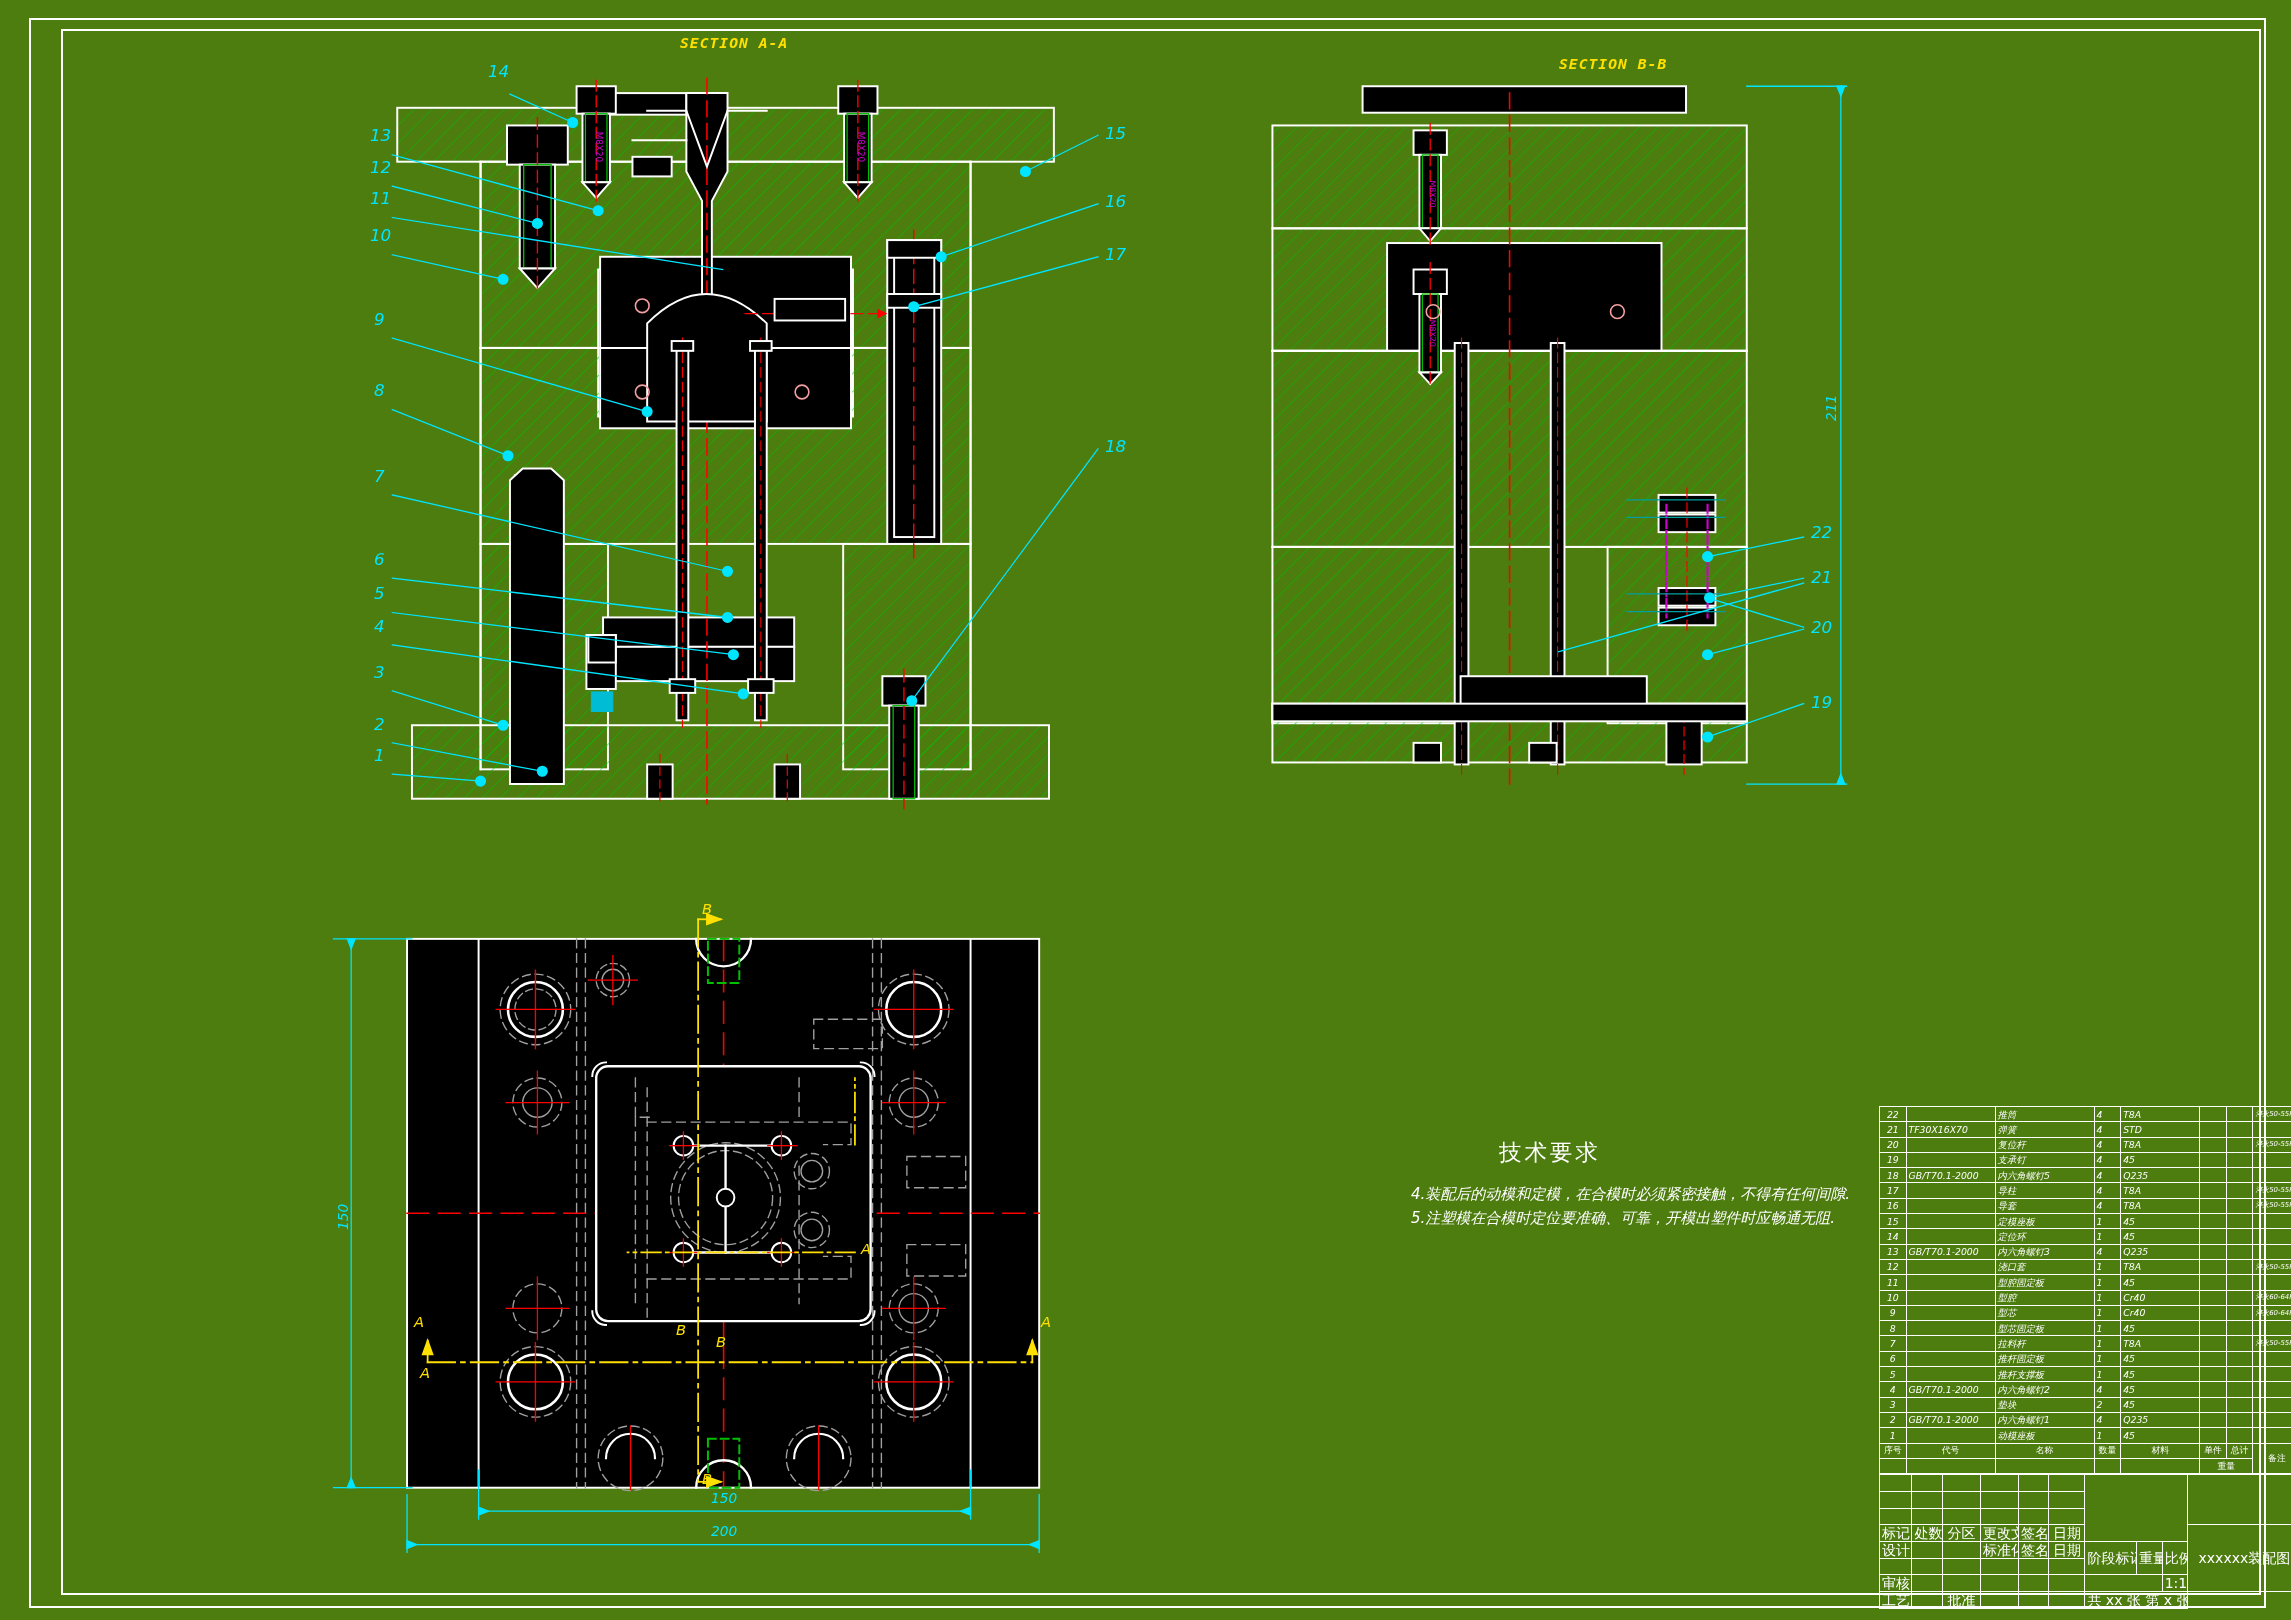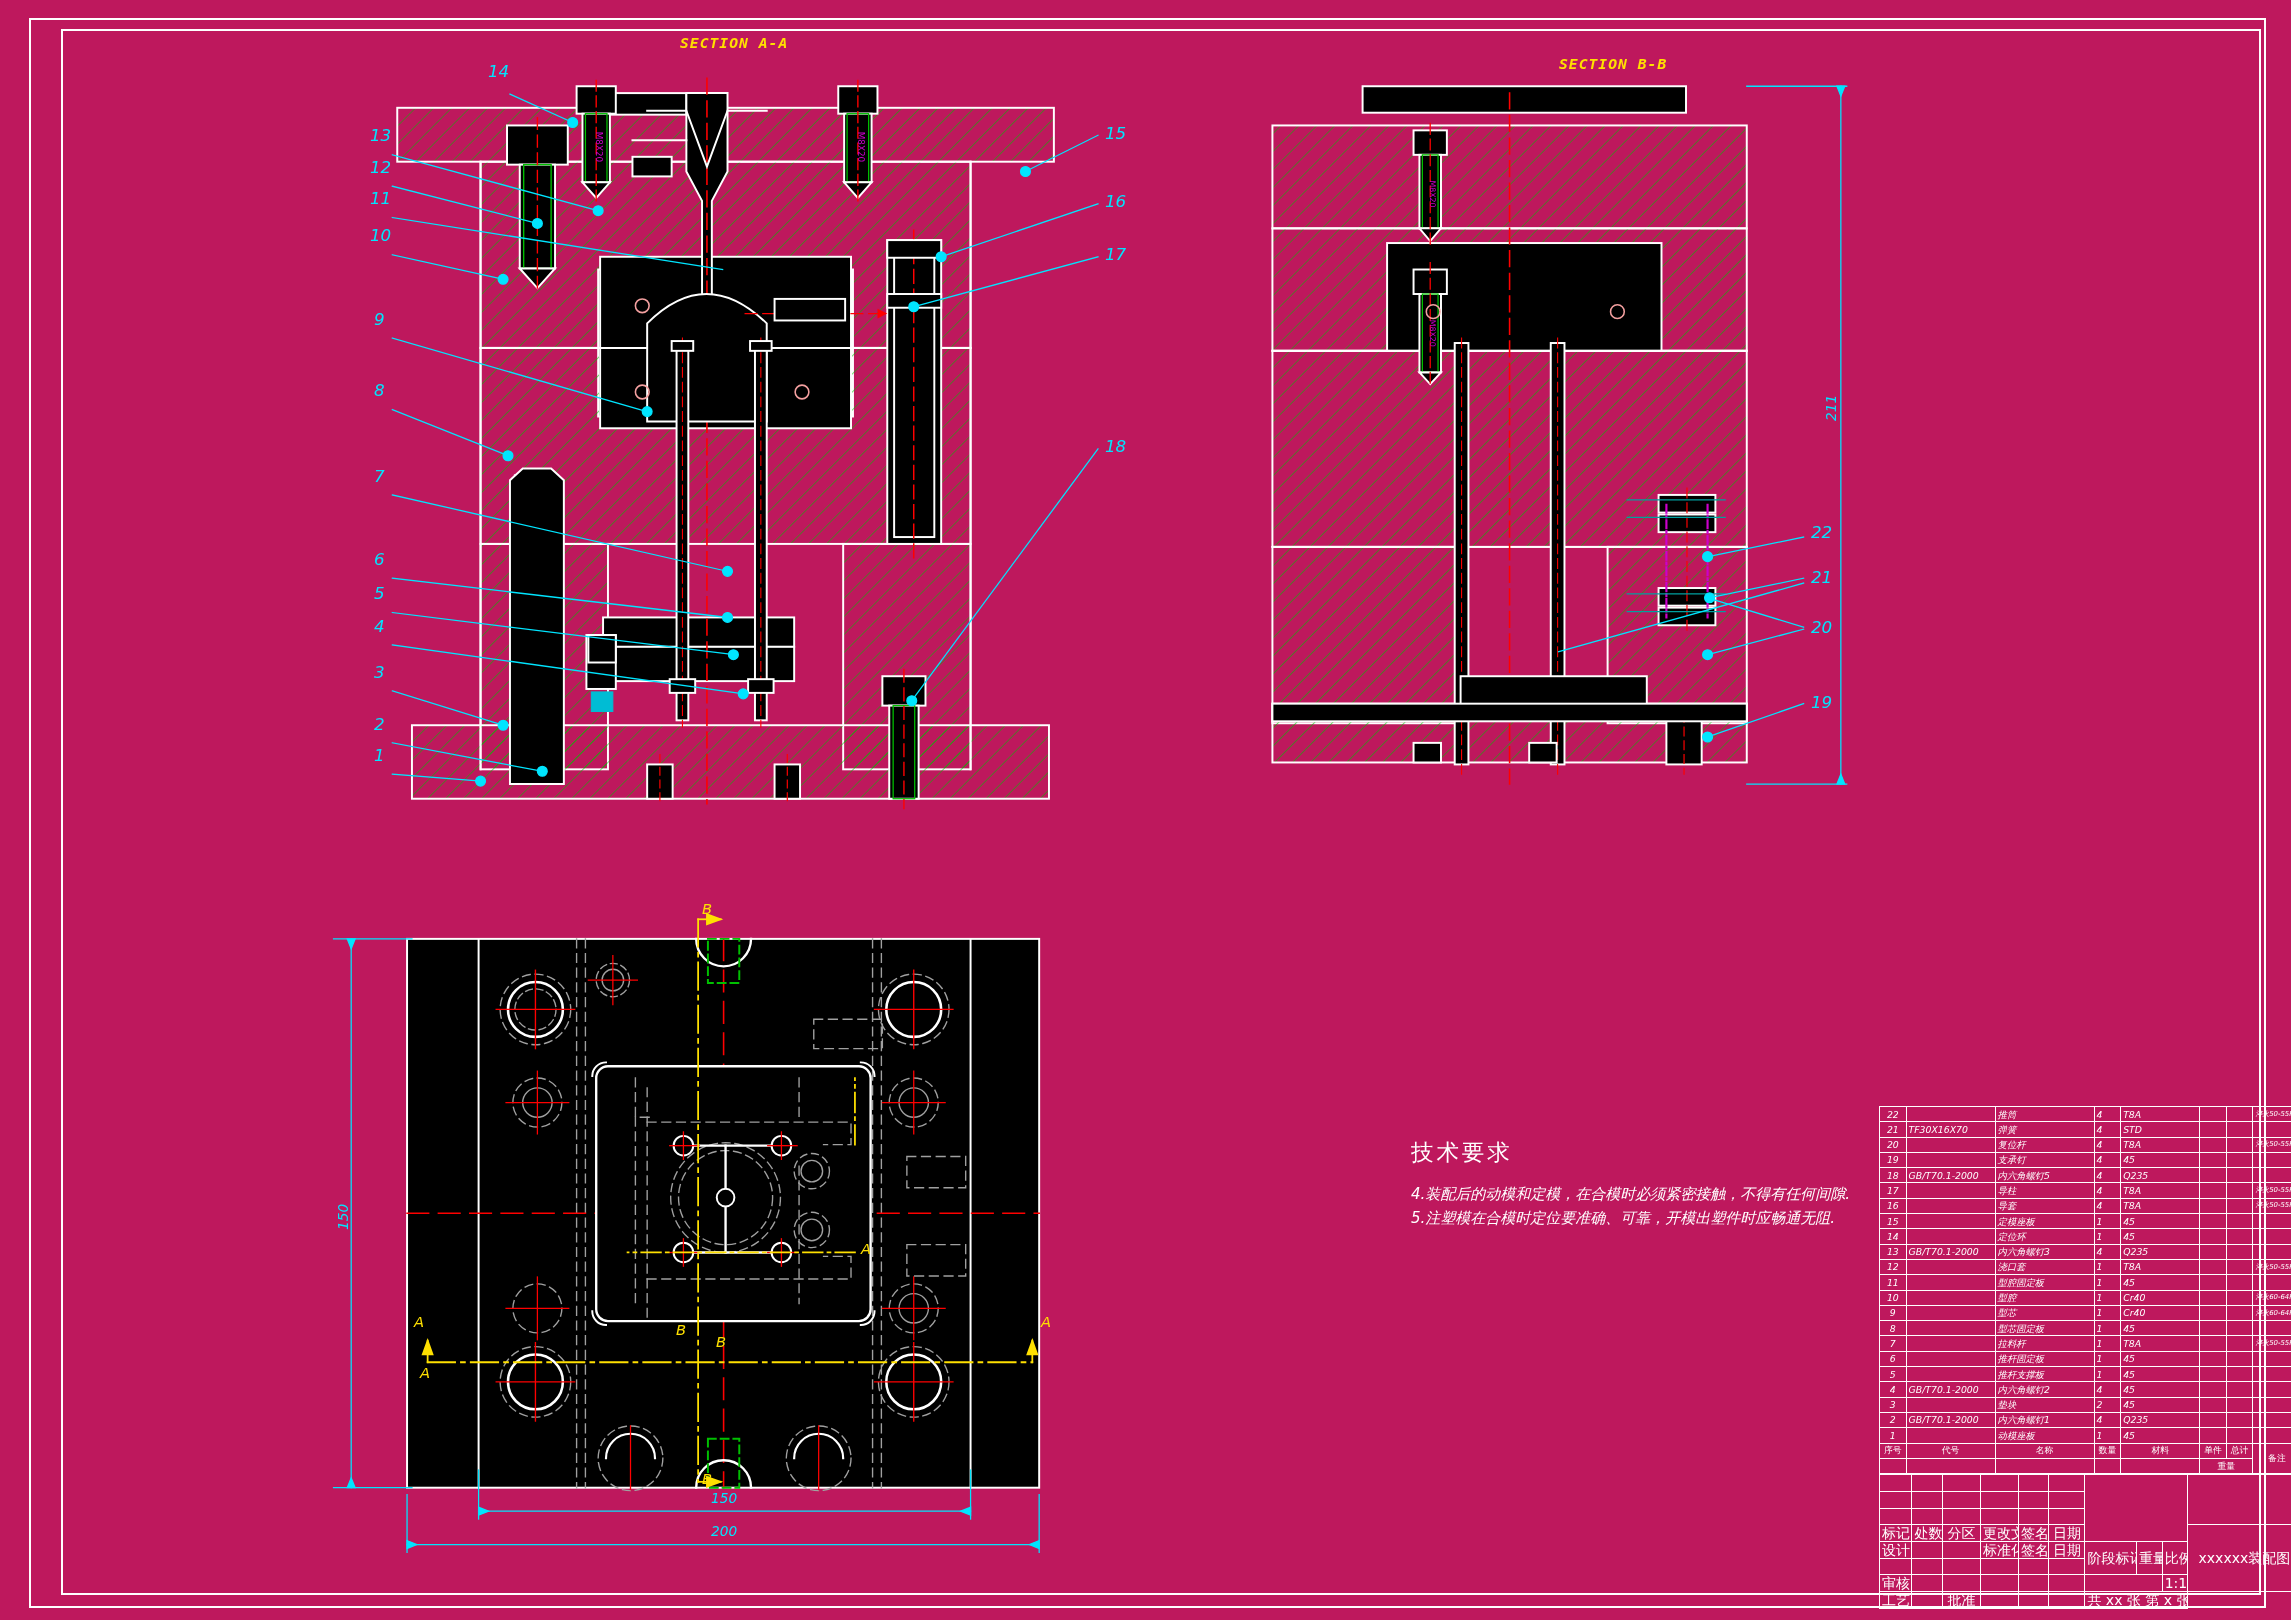--- a/index.html
+++ b/index.html
@@ -1,35 +1,35 @@
 <!DOCTYPE html>
 <html><head>
 <meta charset="utf-8">
 <style>
   html,body{margin:0;padding:0;background:#000;}
   body{width:2292px;height:1620px;position:relative;overflow:hidden;
        font-family:"DejaVu Sans","Liberation Sans",sans-serif;}
-  #sheet{position:absolute;inset:0;background:#be185d;}
+  #sheet{position:absolute;inset:0;background:#4d7c0f;}
   .border-outer{position:absolute;left:29px;top:17.6px;width:2233px;height:1586px;border:2px solid #ffffff;}
   .border-inner{position:absolute;left:61px;top:29px;width:2196px;height:1562px;border:2px solid #ffffff;}
 
   svg.layer{position:absolute;left:0;top:0;width:2292px;height:1620px;overflow:visible;}
 
   .ttl{position:absolute;color:#ffe000;font-style:italic;font-weight:bold;
        font-family:"DejaVu Sans Mono","Liberation Mono",monospace;font-size:14.7px;letter-spacing:1px;}
   .bnum{position:absolute;color:#00e5ff;font-style:italic;
         font-family:"DejaVu Sans","Liberation Sans",sans-serif;font-size:16.7px;}
   .dimtxt{position:absolute;color:#00e5ff;font-style:italic;
         font-family:"DejaVu Sans","Liberation Sans",sans-serif;font-size:13.7px;}
   .seclbl{position:absolute;color:#ffe000;font-style:italic;
         font-family:"DejaVu Sans","Liberation Sans",sans-serif;font-size:14.7px;}
 
   
   #techreq{position:absolute;left:1411px;top:1137px;width:549px;color:#ffffff;}
-  #techreq .treq-title{font-size:22.5px;text-align:left;letter-spacing:2.9px;
+  #techreq .treq-title{font-size:22.5px;text-align:left;margin-left:88px;letter-spacing:2.9px;
         font-family:"DejaVu Sans","Liberation Sans",sans-serif;}
   #techreq ol{list-style:none;margin:13.7px 0 0 0;padding:0;}
   #techreq li{font-size:15px;line-height:1.62;font-style:italic;white-space:pre-line;
         font-family:"DejaVu Sans","Liberation Sans",sans-serif;}
 
   
   #blocks{position:absolute;left:1879px;top:1106px;width:382px;color:#fff;}
   table{border-collapse:collapse;table-layout:fixed;width:382px;}
   table td{border:1px solid #ffffff;height:14.3px;font-size:9.3px;font-style:italic;
         color:#ffffff;padding:0 2px;overflow:hidden;white-space:nowrap;

